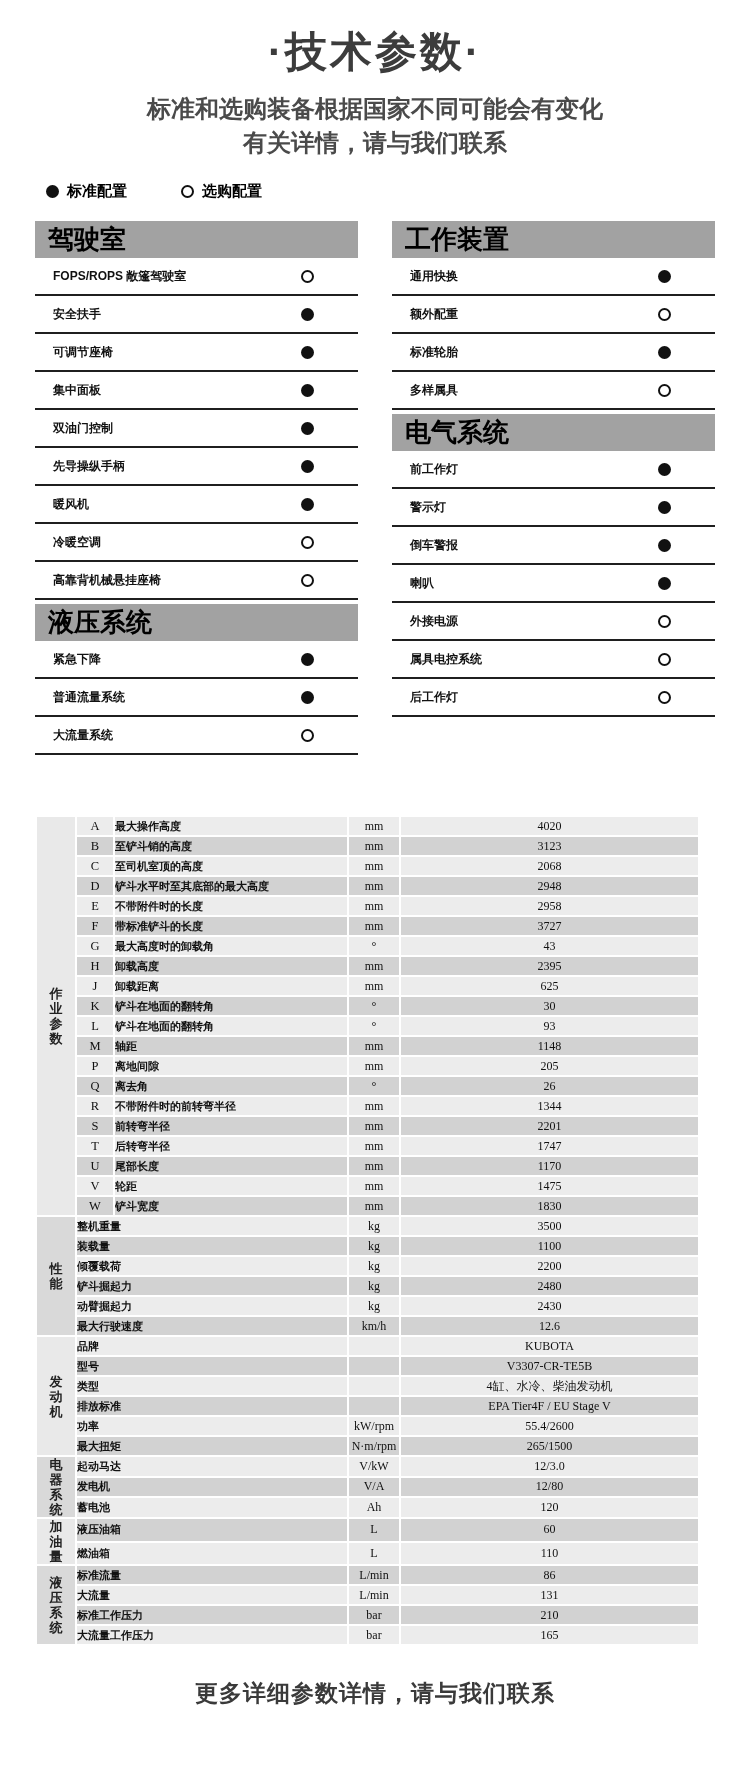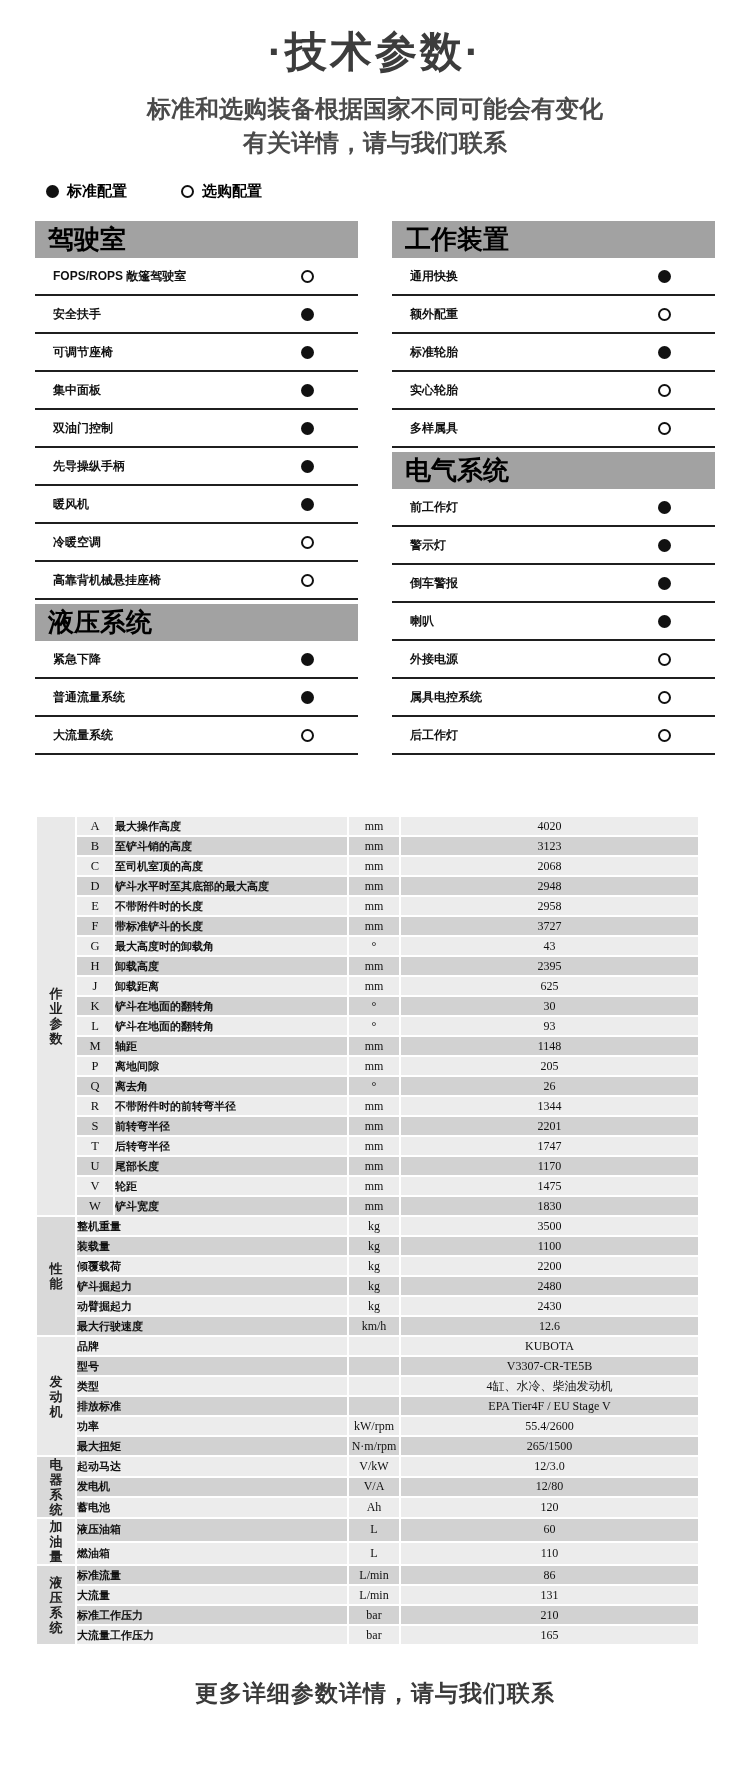--- a/index.html
+++ b/index.html
@@ -116,24 +116,20 @@
       </div>
       <div class="config-item">
         <span class="config-label">额外配重</span>
         <span class="dot optional"></span>
       </div>
       <div class="config-item">
         <span class="config-label">标准轮胎</span>
         <span class="dot standard"></span>
       </div>
       <div class="config-item">
-        <span class="config-label">实心轮胎</span>
-        <span class="dot optional"></span>
-      </div>
-      <div class="config-item">
         <span class="config-label">多样属具</span>
         <span class="dot optional"></span>
       </div>
       <div class="config-header">电气系统</div>
       <div class="config-item">
         <span class="config-label">前工作灯</span>
         <span class="dot standard"></span>
       </div>
       <div class="config-item">
         <span class="config-label">警示灯</span>

